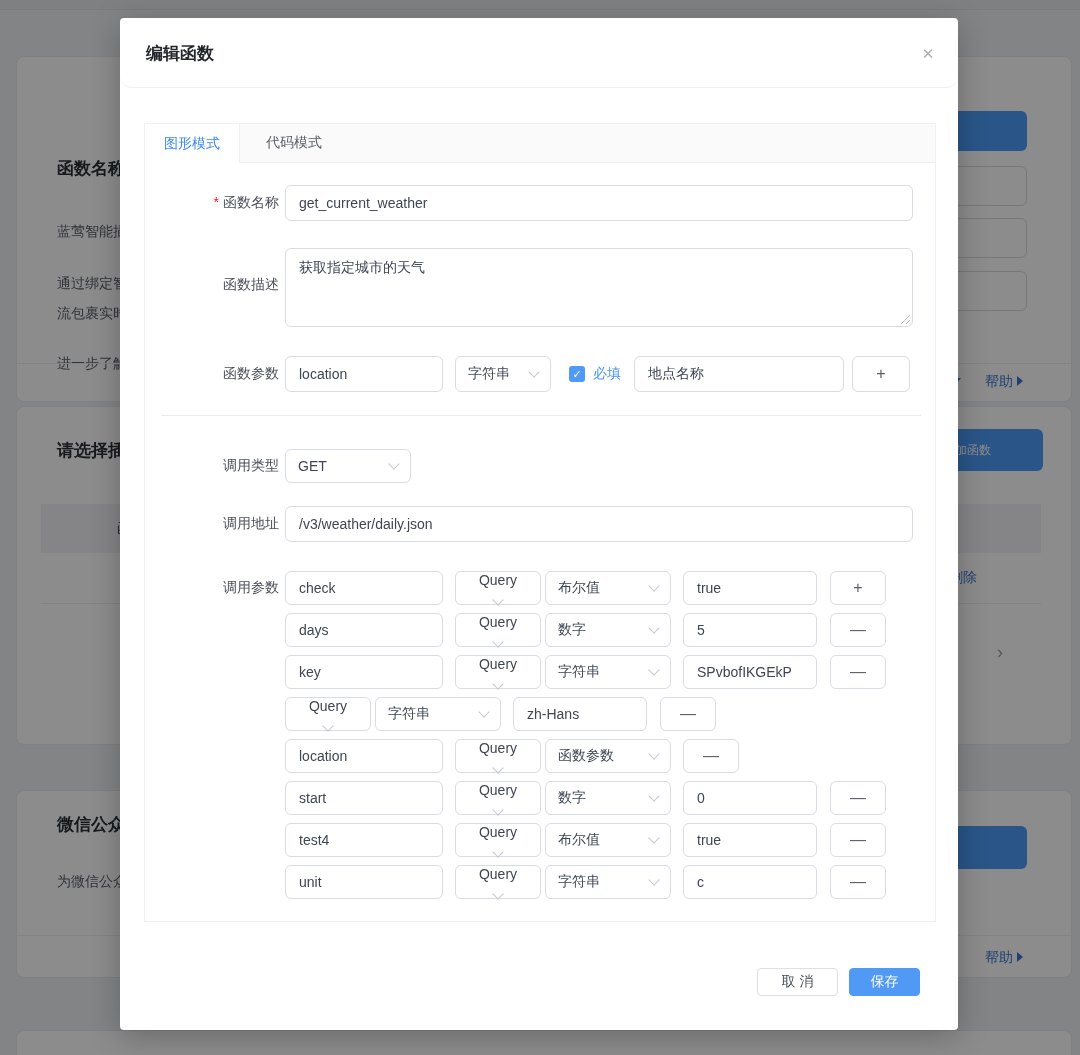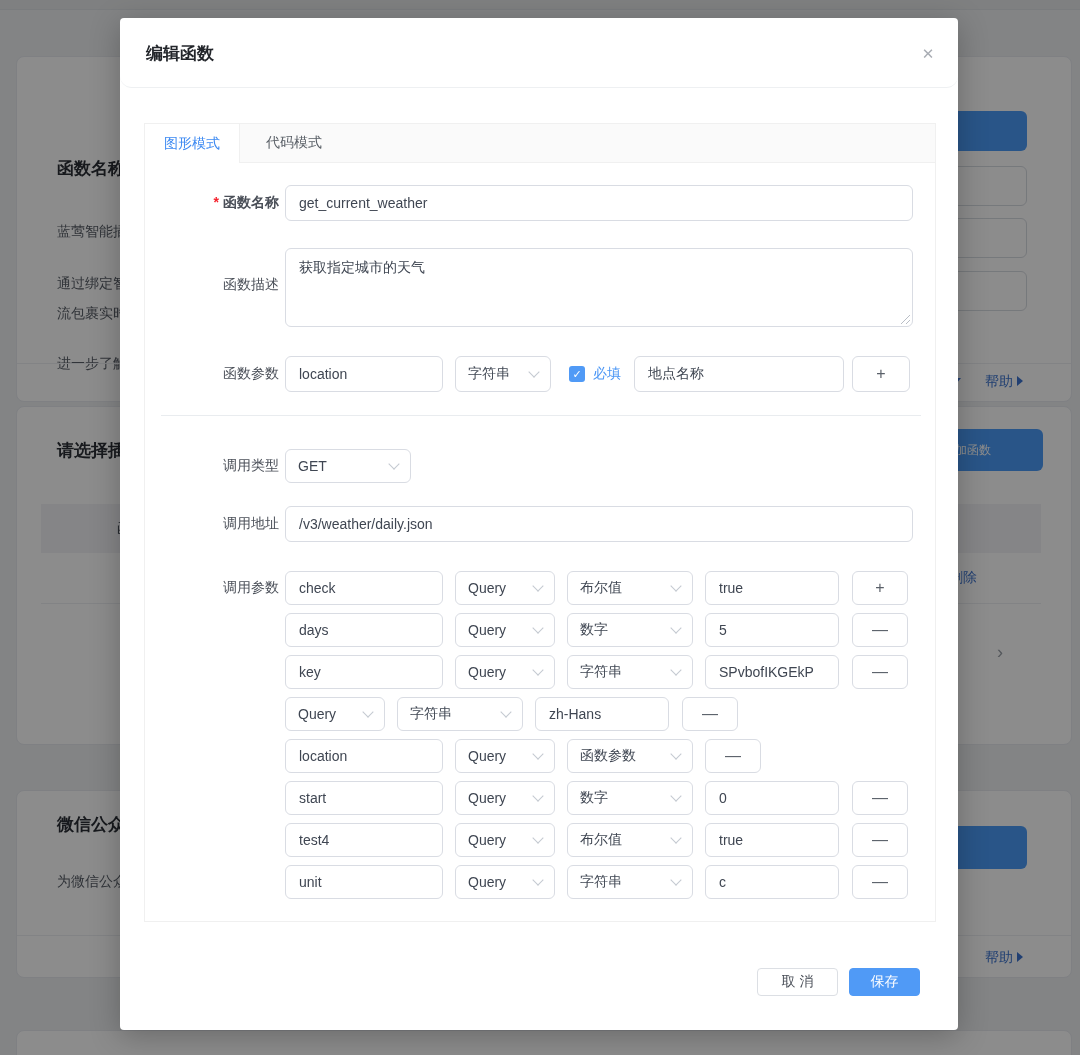--- a/index.html
+++ b/index.html
@@ -58,21 +58,21 @@
   .cbx { position:absolute; width:16px; height:16px; border-radius:3px; background:#509af6; color:#fff; font-size:11px; line-height:16px; text-align:center; cursor:pointer; }
   .cbx-label { position:absolute; font-size:14px; color:#4b96f5; cursor:pointer; }
 
   .abtn { border:1px solid #d9dce3; border-radius:6px; background:#fff; color:#5a6069; font-size:16px; display:flex; align-items:center; justify-content:center; cursor:pointer; }
 
   .divider { position:absolute; left:16px; width:760px; height:1px; background:#e9ecef; }
 
   .cp-rows { position:absolute; left:140px; top:408px; width:652px; }
   .cp-row { display:flex; height:34px; margin-bottom:8px; }
   .cp-row .f-name  { width:158px; margin-right:12px; position:static; }
-  .cp-row .f-in    { width:100px; margin-right:12px; position:static; }
+  .cp-row .f-in    { width:86px; margin-right:4px; position:static;flex-direction:column; }
   .cp-row .f-type  { width:126px; margin-right:12px; position:static;gap:28px; }
   .cp-row .f-value { width:134px; margin-right:13px; position:static; }
   .cp-row .f-act   { width:56px; }
   .misspell { text-decoration:underline; text-decoration-style:wavy; text-decoration-color:#e06a5f; text-decoration-thickness:1px; text-underline-offset:3px; }
 
   .m-footer-btn { position:absolute; top:950px; height:28px; border-radius:4px; font-size:14px; display:flex; align-items:center; justify-content:center; cursor:pointer; font-family:inherit; }
   .btn-cancel { left:637px; width:81px; background:#fff; border:1px solid #dcdfe4; color:#4a4f58; }
   .btn-save { left:729px; width:71px; background:#509af6; border:1px solid #509af6; color:#fff; }
 </style>
 </head>
@@ -129,21 +129,21 @@
       <div class="m-close">✕</div>
     </div>
 
     <div class="tabs">
       <div class="tab active">图形模式</div>
       <div class="tab idle">代码模式</div>
     </div>
 
     <div class="panel">
 
-      <div class="flabel" style="top:31px;font-weight:bold;"><span class="req">*</span><span>函数名称</span></div>
+      <div class="flabel" style="top:31px;"><span class="req">*</span><span>函数名称</span></div>
       <input class="inp" style="left: 140px; top: 22px; width: 628px; height: 36px;" value="get_current_weather">
 
       <div class="flabel" style="top:113px;">函数描述</div>
       <textarea class="inp" style="left: 140px; top: 85px; width: 628px; height: 79px;">获取指定城市的天气</textarea>
       <span class="grip" style="left:754px; top:150px;"></span>
 
       <div class="flabel" style="top:202px;">函数参数</div>
       <input class="inp" style="left: 140px; top: 193px; width: 158px; height: 36px;" value="location">
       <div class="sel" style="left:310px; top:193px; width:96px; height:36px;">
           <span>字符串</span>

